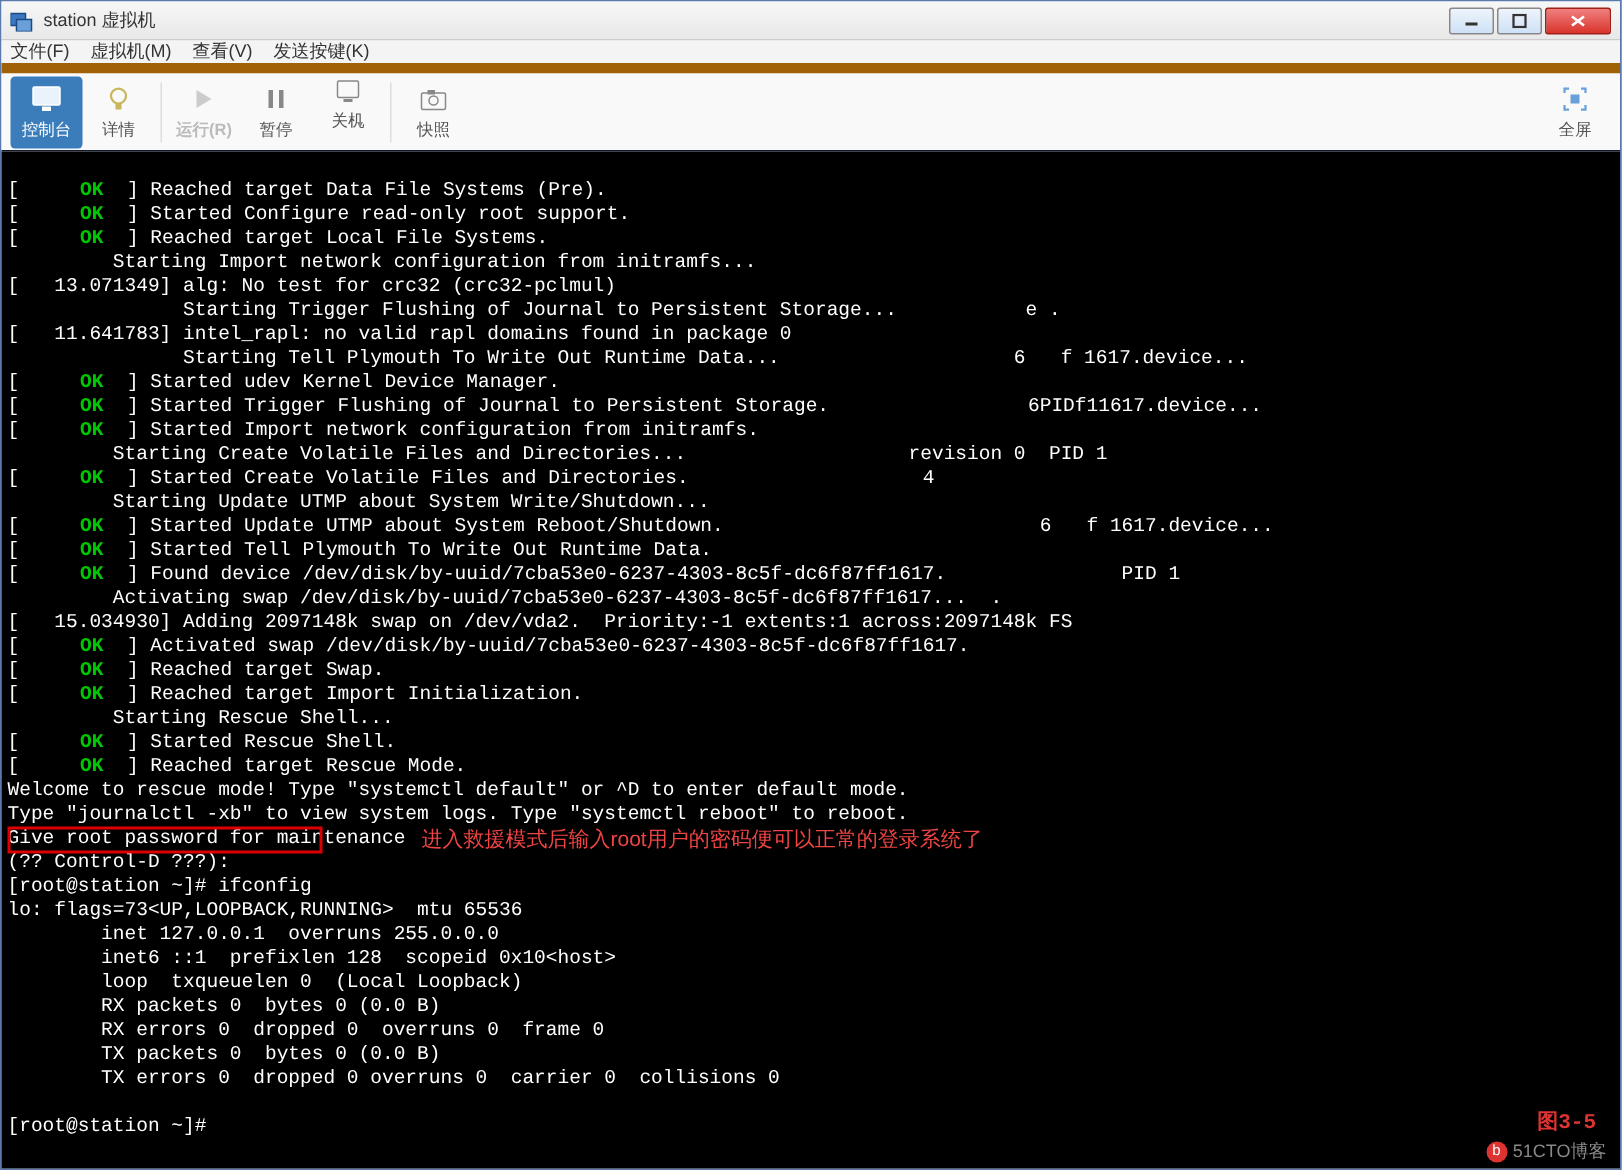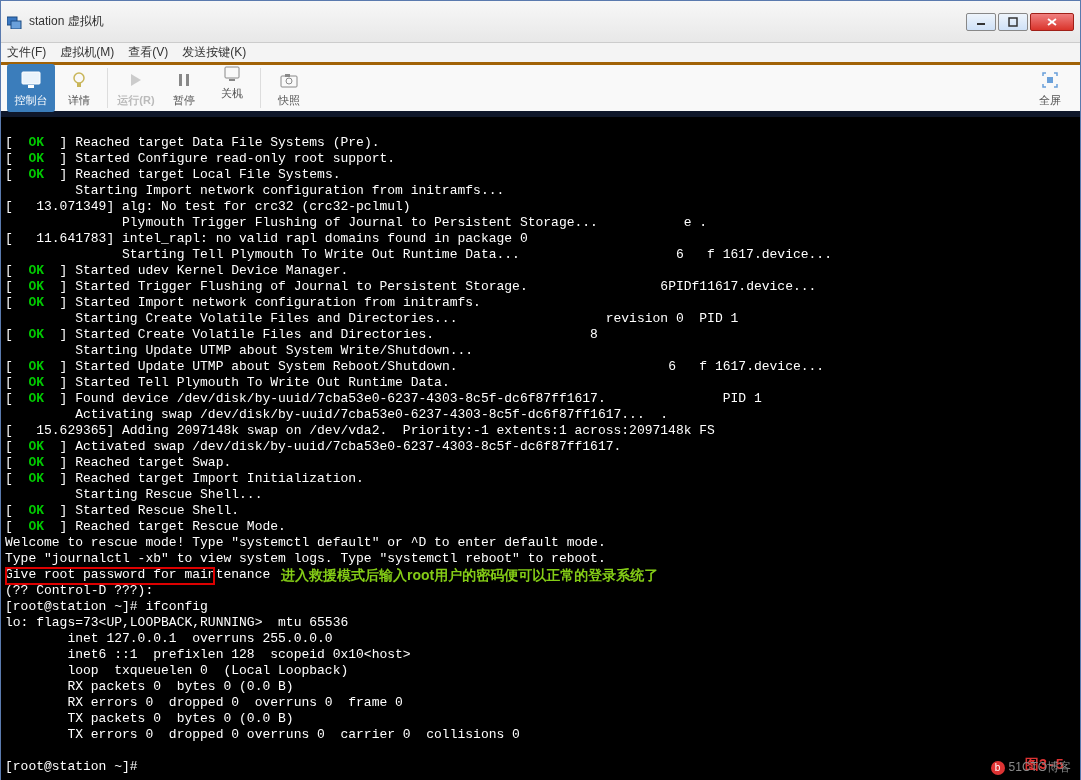--- a/index.html
+++ b/index.html
@@ -1,40 +1,40 @@
 <!DOCTYPE html>
 <html><head>
 <meta charset="utf-8">
 <style>
 * { margin: 0; padding: 0; box-sizing: border-box; }
 body { font-family: "Microsoft YaHei", Tahoma, Arial, sans-serif; font-size: 12px; background: #fff; width: 1081px; height: 780px; overflow: hidden; position: relative; }
 .window { border: 1px solid #5a7aae; background: #fff; width: 1081px; height: 780px; }
-.titlebar { height: 42px; background: linear-gradient(#f7f7f7,#e8e8e8); display: flex; align-items: center; padding: 0 6px; border-bottom: 1px solid #ccc; }
+.titlebar { height: 26px; background: linear-gradient(#f7f7f7,#e8e8e8); display: flex; align-items: center; padding: 0 6px; border-bottom: 1px solid #ccc; }
 .titlebar .app-icon { width: 16px; height: 14px; margin-right: 6px; }
 .titlebar .title-text { flex: 1; color: #333; font-size: 12px; }
 .win-btns { display: flex; gap: 2px; }
 .win-btn { width: 30px; height: 18px; border: 1px solid #888; border-radius: 2px; display: flex; align-items: center; justify-content: center; font-size: 10px; }
 .win-min { background: linear-gradient(#eef4fb,#cfe1f7); }
 .win-max { background: linear-gradient(#eef4fb,#cfe1f7); }
 .win-close { background: linear-gradient(#f08080,#d9342b); color:#fff; border-color:#a02018; width:44px; }
-.menubar { height: 22px; background: #f4f4f4; display: flex; align-items: center; border-bottom: 3px solid #a16207; padding-left: 6px; gap: 14px; text-align: center; }
+.menubar { height: 22px; background: #f4f4f4; display: flex; align-items: center; border-bottom: 7px solid #a16207; padding-left: 6px; gap: 14px; text-align: center; }
 .menubar span { color:#333; }
-.toolbar { height: 52px; background: #f9f9f9; border-bottom: 6px solid #0f172a; display: flex; align-items: center; padding: 0 6px; }
+.toolbar { height: 52px; background: #f9f9f9; border-bottom: 1px solid #0f172a; display: flex; align-items: center; padding: 0 6px; }
 .tb-btn { width: 48px; height: 48px; display:flex; flex-direction:column; align-items:center; justify-content:center; gap:2px; border-radius:3px; }
 .tb-btn .ic { width:22px; height:22px; display:flex; align-items:center; justify-content:center; }
 .tb-btn .lbl { font-size: 11px; color:#555; }
 .tb-btn.active { background:#3b7dbb; }
 .tb-btn.active .lbl { color:#fff; }
 .tb-btn.disabled .ic, .tb-btn.disabled .lbl { color:#bbb;font-weight:bold; }
 .tb-sep { width:1px; height:40px; background:#ddd; margin:0 4px; }
 .tb-spacer { flex:1; }
 .terminal { background:#000; color:#fff; font-family: "Courier New", monospace; font-size:13px; line-height:16px; padding: 2px 4px; height: calc(100% - 26px - 22px - 52px); overflow:hidden; position:relative; white-space:pre; }
-.ok { color:#00c800; font-weight:bold; }
+.ok { color:#00c800; font-weight:bold;margin-left:25px; }
 .red-box { border:2px solid #d00; position:absolute; }
-.red-text { color:#84cc16; font-family:"Microsoft YaHei",sans-serif; font-size:14px; font-weight:bold; position:absolute; }
+.red-text { color:#ef4444; font-family:"Microsoft YaHei",sans-serif; font-size:14px; font-weight:normal; position:absolute; }
 .watermark { position:absolute; bottom:4px; right:10px; color:#888; font-size:12px; display:flex; align-items:center; gap:4px; }
 .watermark .dot { width:14px; height:14px; background:#d33; border-radius:50%; display:inline-block; color:#fff; font-size:10px; text-align:center; line-height:14px; }
 .figtag { position:absolute; right:16px; color:#d33; font-size:14px; font-weight:bold; }
 </style>
 </head>
 <body>
 
 <div class="window">
   <div class="titlebar">
     <span class="app-icon">
@@ -140,34 +140,34 @@
       <span class="lbl">全屏</span>
     </div>
   </div>
 
   <div class="terminal">
 <span>[  <span class="ok">OK</span>  ] <span>Reached target Data File Systems (Pre).</span></span>
 <span>[  <span class="ok">OK</span>  ] <span>Started Configure read-only root support.</span></span>
 <span>[  <span class="ok">OK</span>  ] <span>Reached target Local File Systems.</span></span>
 <span>         Starting Import network configuration from initramfs...</span>
 <span>[   13.071349] alg: No test for crc32 (crc32-pclmul)</span>
-<span>               Plymouth Trigger Flushing of Journal to Persistent Storage...           e .</span>
+<span>               Starting Trigger Flushing of Journal to Persistent Storage...           e .</span>
 <span>[   11.641783] intel_rapl: no valid rapl domains found in package 0</span>
 <span>               Starting Tell Plymouth To Write Out Runtime Data...                    6   f 1617.device...</span>
 <span>[  <span class="ok">OK</span>  ] <span>Started udev Kernel Device Manager.</span></span>
 <span>[  <span class="ok">OK</span>  ] <span>Started Trigger Flushing of Journal to Persistent Storage.                 6PIDf11617.device...</span></span>
 <span>[  <span class="ok">OK</span>  ] <span>Started Import network configuration from initramfs.</span></span>
 <span>         Starting Create Volatile Files and Directories...                   revision 0  PID 1</span>
-<span>[  <span class="ok">OK</span>  ] <span>Started Create Volatile Files and Directories.                    8</span></span>
+<span>[  <span class="ok">OK</span>  ] <span>Started Create Volatile Files and Directories.                    4</span></span>
 <span>         Starting Update UTMP about System Write/Shutdown...</span>
 <span>[  <span class="ok">OK</span>  ] <span>Started Update UTMP about System Reboot/Shutdown.                           6   f 1617.device...</span></span>
 <span>[  <span class="ok">OK</span>  ] <span>Started Tell Plymouth To Write Out Runtime Data.</span></span>
 <span>[  <span class="ok">OK</span>  ] <span>Found device /dev/disk/by-uuid/7cba53e0-6237-4303-8c5f-dc6f87ff1617.               PID 1</span></span>
 <span>         Activating swap /dev/disk/by-uuid/7cba53e0-6237-4303-8c5f-dc6f87ff1617...  .</span>
-<span>[   15.629365] Adding 2097148k swap on /dev/vda2.  Priority:-1 extents:1 across:2097148k FS</span>
+<span>[   15.034930] Adding 2097148k swap on /dev/vda2.  Priority:-1 extents:1 across:2097148k FS</span>
 <span>[  <span class="ok">OK</span>  ] <span>Activated swap /dev/disk/by-uuid/7cba53e0-6237-4303-8c5f-dc6f87ff1617.</span></span>
 <span>[  <span class="ok">OK</span>  ] <span>Reached target Swap.</span></span>
 <span>[  <span class="ok">OK</span>  ] <span>Reached target Import Initialization.</span></span>
 <span>         Starting Rescue Shell...</span>
 <span>[  <span class="ok">OK</span>  ] <span>Started Rescue Shell.</span></span>
 <span>[  <span class="ok">OK</span>  ] <span>Reached target Rescue Mode.</span></span>
 <span>Welcome to rescue mode! Type "systemctl default" or ^D to enter default mode.</span>
 <span>Type "journalctl -xb" to view system logs. Type "systemctl reboot" to reboot.</span>
 <span>Give root password for maintenance</span>
 <span>(?? Control-D ???):</span>

